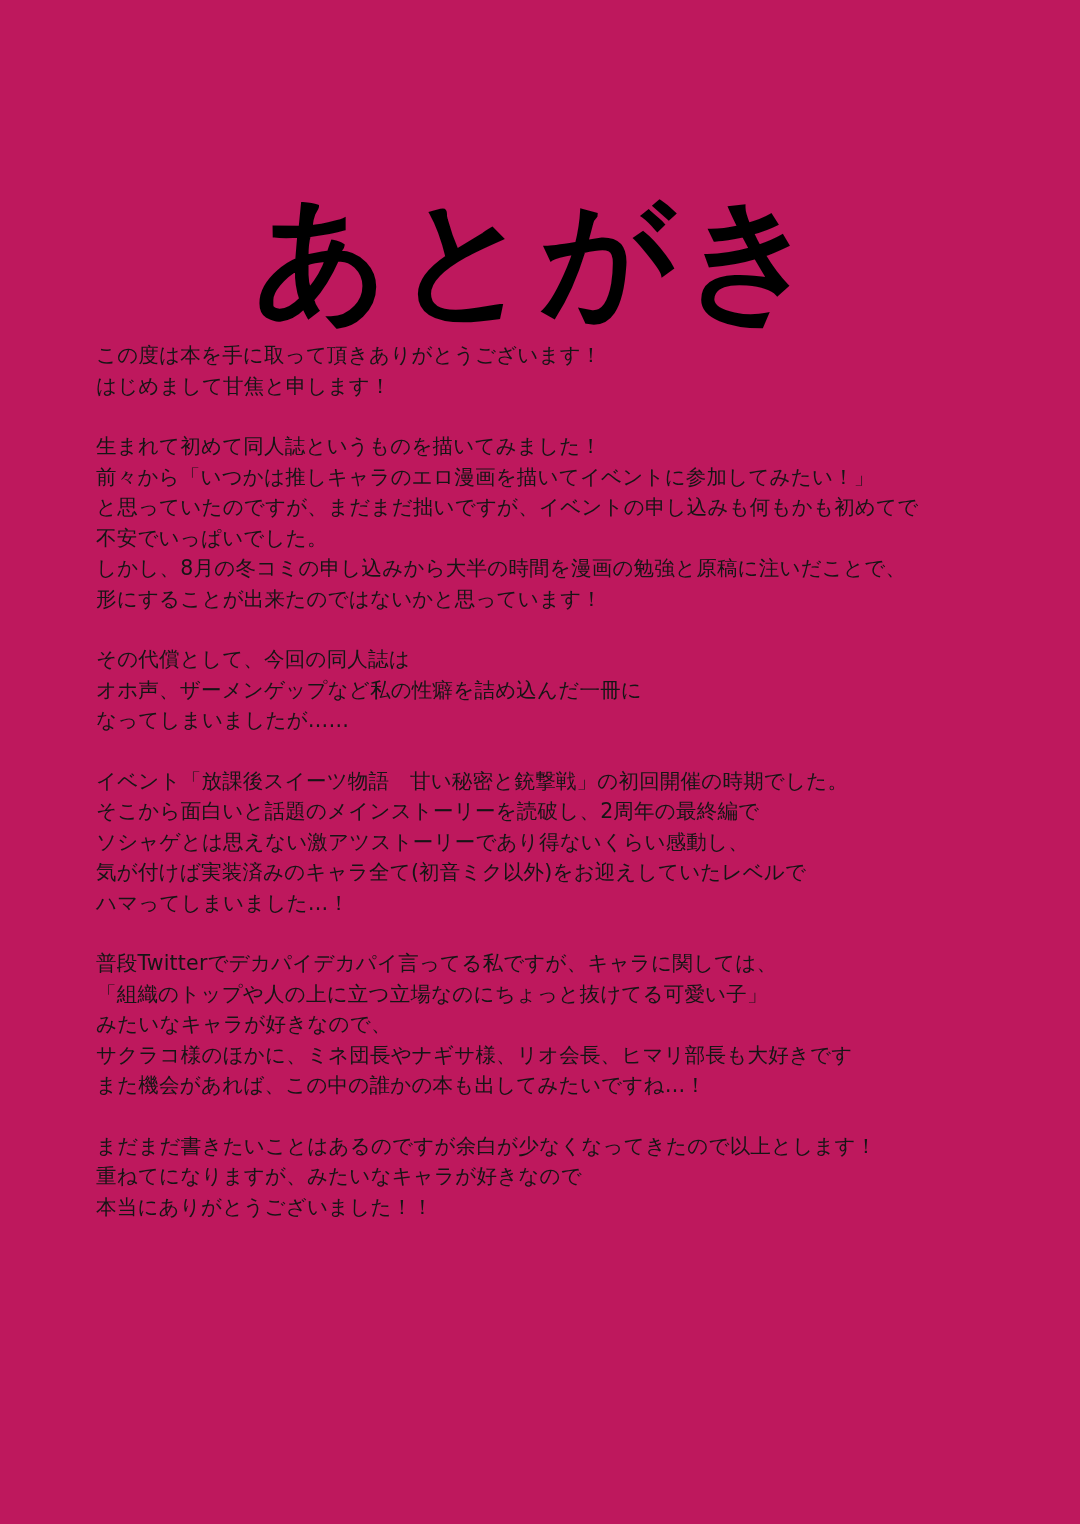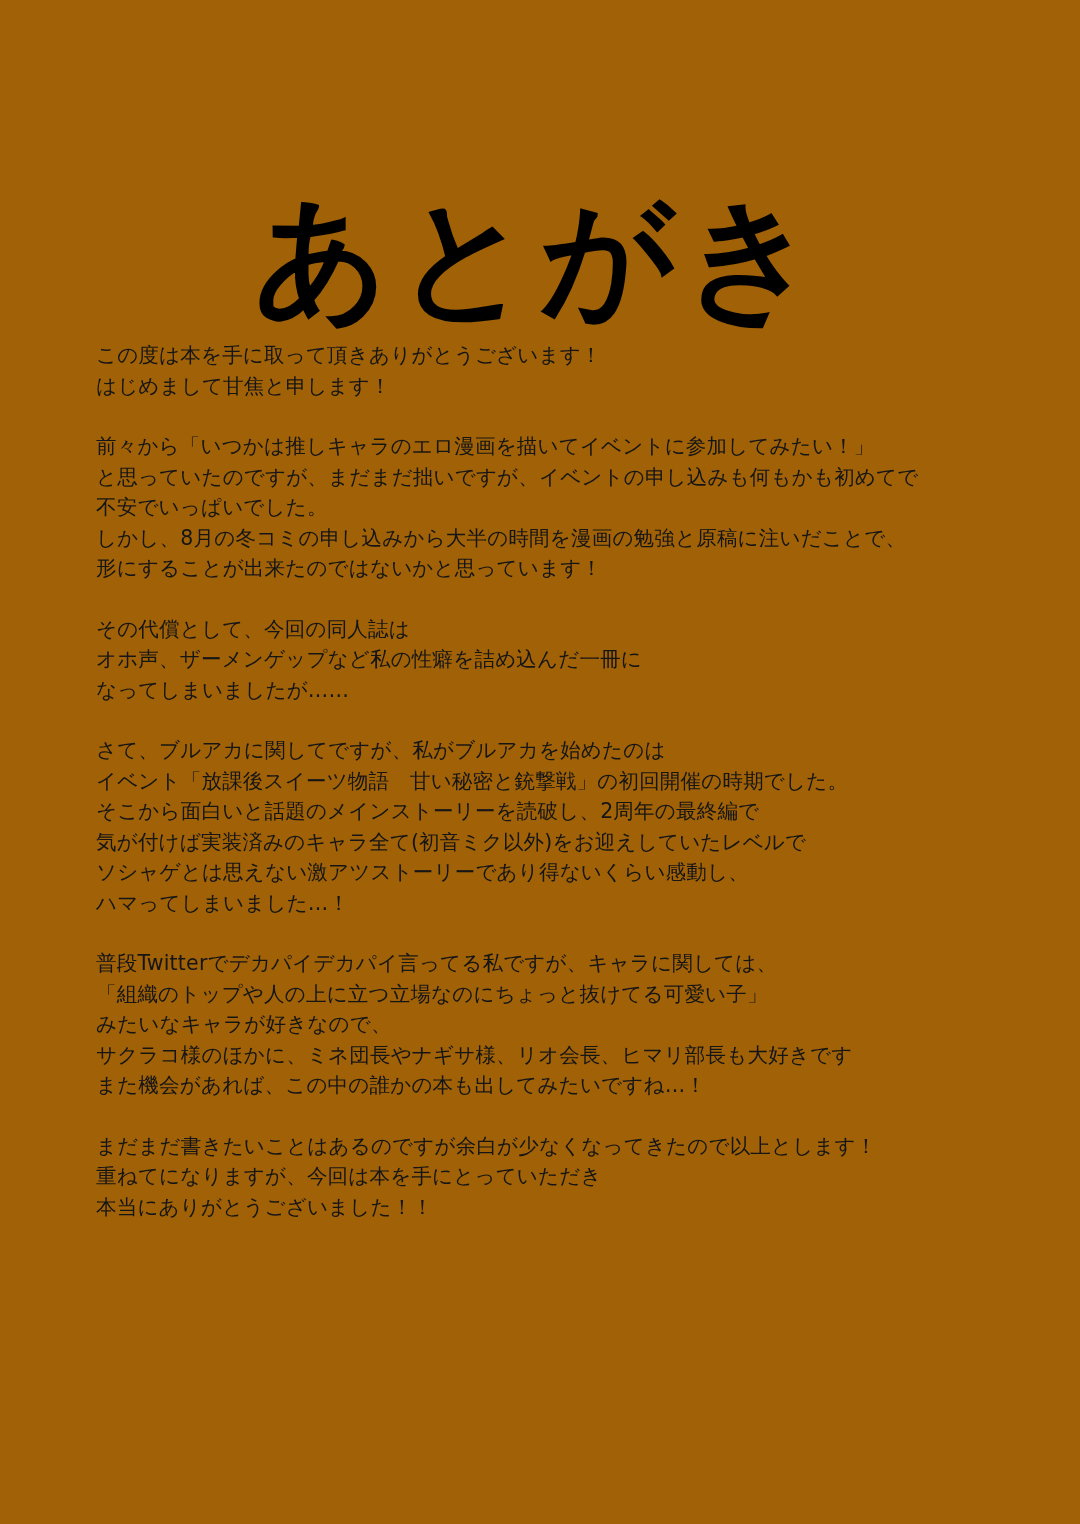--- a/index.html
+++ b/index.html
@@ -4,21 +4,21 @@
 <style>
   html, body {
     margin: 0;
     padding: 0;
     background: #ffffff;
   }
   .page {
     position: relative;
     width: 1080px;
     height: 1524px;
-    background: #a16207;
+    background: #be185d;
     overflow: hidden;
     font-family: "DejaVu Sans", "Liberation Sans", sans-serif;
     color: #1a1a1a;
   }
   .title {
     position: absolute;
     left: 0;
     right: 0;
     top: 96px;
     text-align: center;
@@ -59,50 +59,50 @@
   <h1 class="title">あとがき</h1>
 
   <div class="body-text">
 
     <p class="para">
       <span class="line">この度は本を手に取って頂きありがとうございます！</span>
       <span class="line">はじめまして甘焦と申します！</span>
     </p>
 
     <p class="para">
+      <span class="line">生まれて初めて同人誌というものを描いてみました！</span>
       <span class="line">前々から「いつかは推しキャラのエロ漫画を描いてイベントに参加してみたい！」</span>
       <span class="line">と思っていたのですが、まだまだ拙いですが、イベントの申し込みも何もかも初めてで</span>
       <span class="line">不安でいっぱいでした。</span>
       <span class="line">しかし、8月の冬コミの申し込みから大半の時間を漫画の勉強と原稿に注いだことで、</span>
       <span class="line">形にすることが出来たのではないかと思っています！</span>
     </p>
 
     <p class="para">
       <span class="line">その代償として、今回の同人誌は</span>
       <span class="line">オホ声、ザーメンゲップなど私の性癖を詰め込んだ一冊に</span>
       <span class="line">なってしまいましたが……</span>
     </p>
 
     <p class="para">
-      <span class="line">さて、ブルアカに関してですが、私がブルアカを始めたのは</span>
       <span class="line">イベント「放課後スイーツ物語　甘い秘密と銃撃戦」の初回開催の時期でした。</span>
       <span class="line">そこから面白いと話題のメインストーリーを読破し、2周年の最終編で</span>
+      <span class="line">ソシャゲとは思えない激アツストーリーであり得ないくらい感動し、</span>
       <span class="line">気が付けば実装済みのキャラ全て(初音ミク以外)をお迎えしていたレベルで</span>
-      <span class="line">ソシャゲとは思えない激アツストーリーであり得ないくらい感動し、</span>
       <span class="line">ハマってしまいました…！</span>
     </p>
 
     <p class="para">
       <span class="line">普段Twitterでデカパイデカパイ言ってる私ですが、キャラに関しては、</span>
       <span class="line">「組織のトップや人の上に立つ立場なのにちょっと抜けてる可愛い子」</span>
       <span class="line">みたいなキャラが好きなので、</span>
       <span class="line">サクラコ様のほかに、ミネ団長やナギサ様、リオ会長、ヒマリ部長も大好きです</span>
       <span class="line">また機会があれば、この中の誰かの本も出してみたいですね…！</span>
     </p>
 
     <p class="para">
       <span class="line">まだまだ書きたいことはあるのですが余白が少なくなってきたので以上とします！</span>
-      <span class="line">重ねてになりますが、今回は本を手にとっていただき</span>
+      <span class="line">重ねてになりますが、みたいなキャラが好きなので</span>
       <span class="line">本当にありがとうございました！！</span>
     </p>
 
   </div>
 </div>
 
 </body></html>

